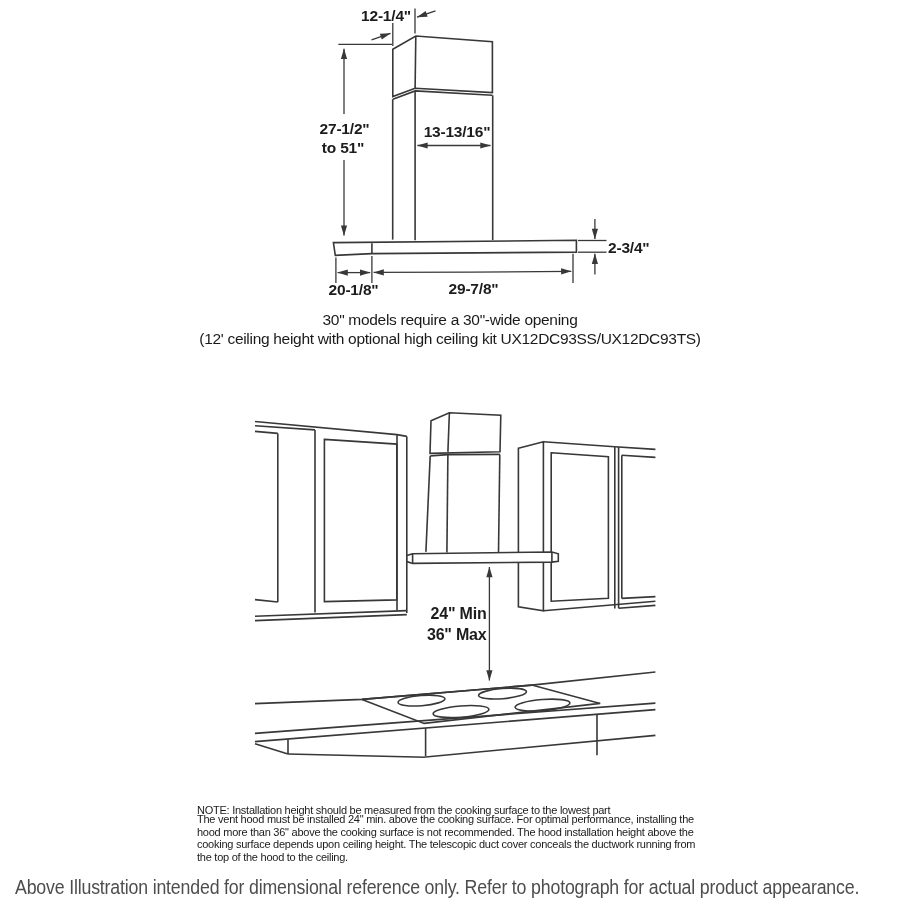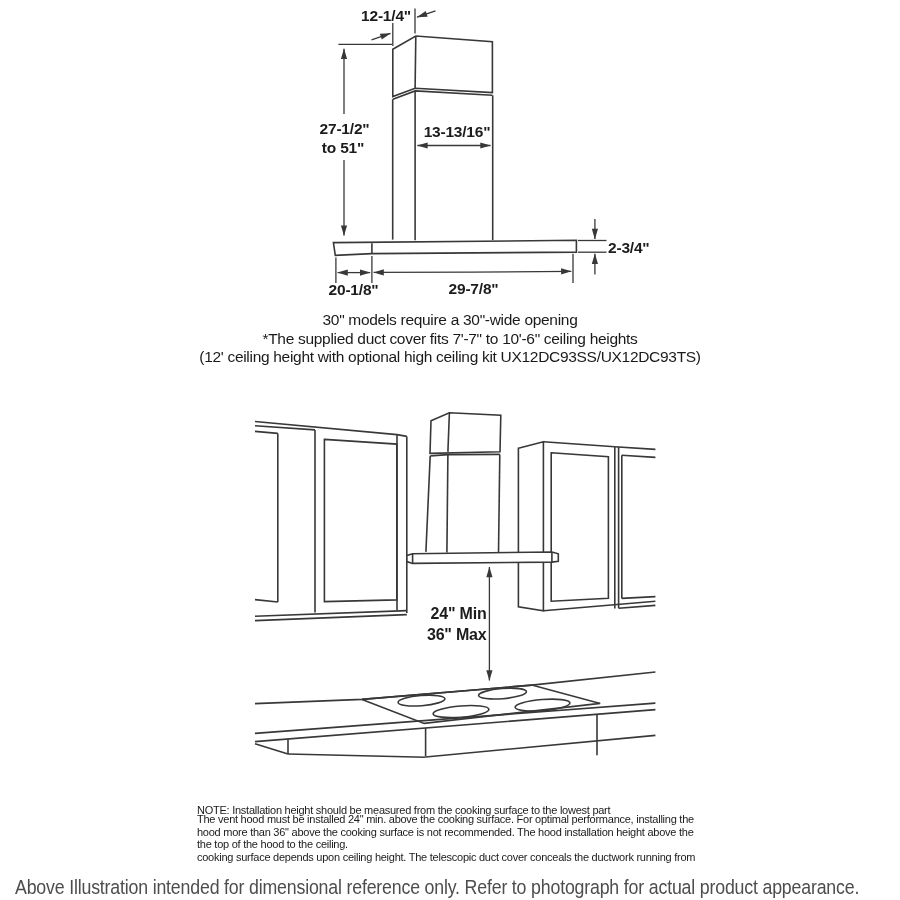--- a/index.html
+++ b/index.html
@@ -93,21 +93,20 @@
     <line class="thin" x1="353" y1="272.6" x2="370.2" y2="272.6" marker-end="url(#arrA)"></line>
     <line class="thin" x1="472" y1="272.2" x2="373.6" y2="272.4" marker-end="url(#arrA)"></line>
     <line class="thin" x1="472" y1="272.2" x2="571.3" y2="271.3" marker-end="url(#arrA)"></line>
     <text class="dim" x="353.5" y="294.6" text-anchor="middle">20-1/8"</text>
     <text class="dim" x="473.5" y="293.6" text-anchor="middle">29-7/8"</text>
   </g>
 </svg>
 
 <div class="abs centerblock">
   <div>30" models require a 30"-wide opening</div>
-  <div>*The supplied duct cover fits 7'-7" to 10'-6" ceiling heights</div>
   <div>(12' ceiling height with optional high ceiling kit UX12DC93SS/UX12DC93TS)</div>
 </div>
 
 <svg class="abs" style="left:250px;top:400px;" width="420" height="372" viewBox="250 400 420 372">
   <defs>
     <marker id="arrB" markerUnits="userSpaceOnUse" markerWidth="12" markerHeight="9" refX="10.6" refY="4" orient="auto">
       <path d="M0.4,0.9 L10.8,4 L0.4,7.1 Z" fill="#383838"></path>
     </marker>
   </defs>
 
@@ -180,21 +179,21 @@
     <line class="ln" x1="597" y1="714.3" x2="597" y2="755.2"></line>
     <line class="ln" x1="255" y1="743.8" x2="288" y2="754"></line>
     <line class="ln" x1="288" y1="754" x2="425.6" y2="757.2"></line>
     <line class="ln" x1="425.6" y1="757" x2="655.4" y2="735.4"></line>
   </g>
 </svg>
 
 <div class="abs bodypara p1">
   <div>The vent hood must be installed 24" min. above the cooking surface. For optimal performance, installing the</div>
   <div>hood more than 36" above the cooking surface is not recommended. The hood installation height above the</div>
+  <div>cooking surface depends upon ceiling height. The telescopic duct cover conceals the ductwork running from</div>
   <div>the top of the hood to the ceiling.</div>
-  <div>cooking surface depends upon ceiling height. The telescopic duct cover conceals the ductwork running from</div>
 </div>
 
 <div class="abs bodypara p2">
   <div>NOTE: Installation height should be measured from the cooking surface to the lowest part</div>
 </div>
 
 <div class="abs footer">Above Illustration intended for dimensional reference only. Refer to photograph for actual product appearance.</div>
 
 </body></html>

